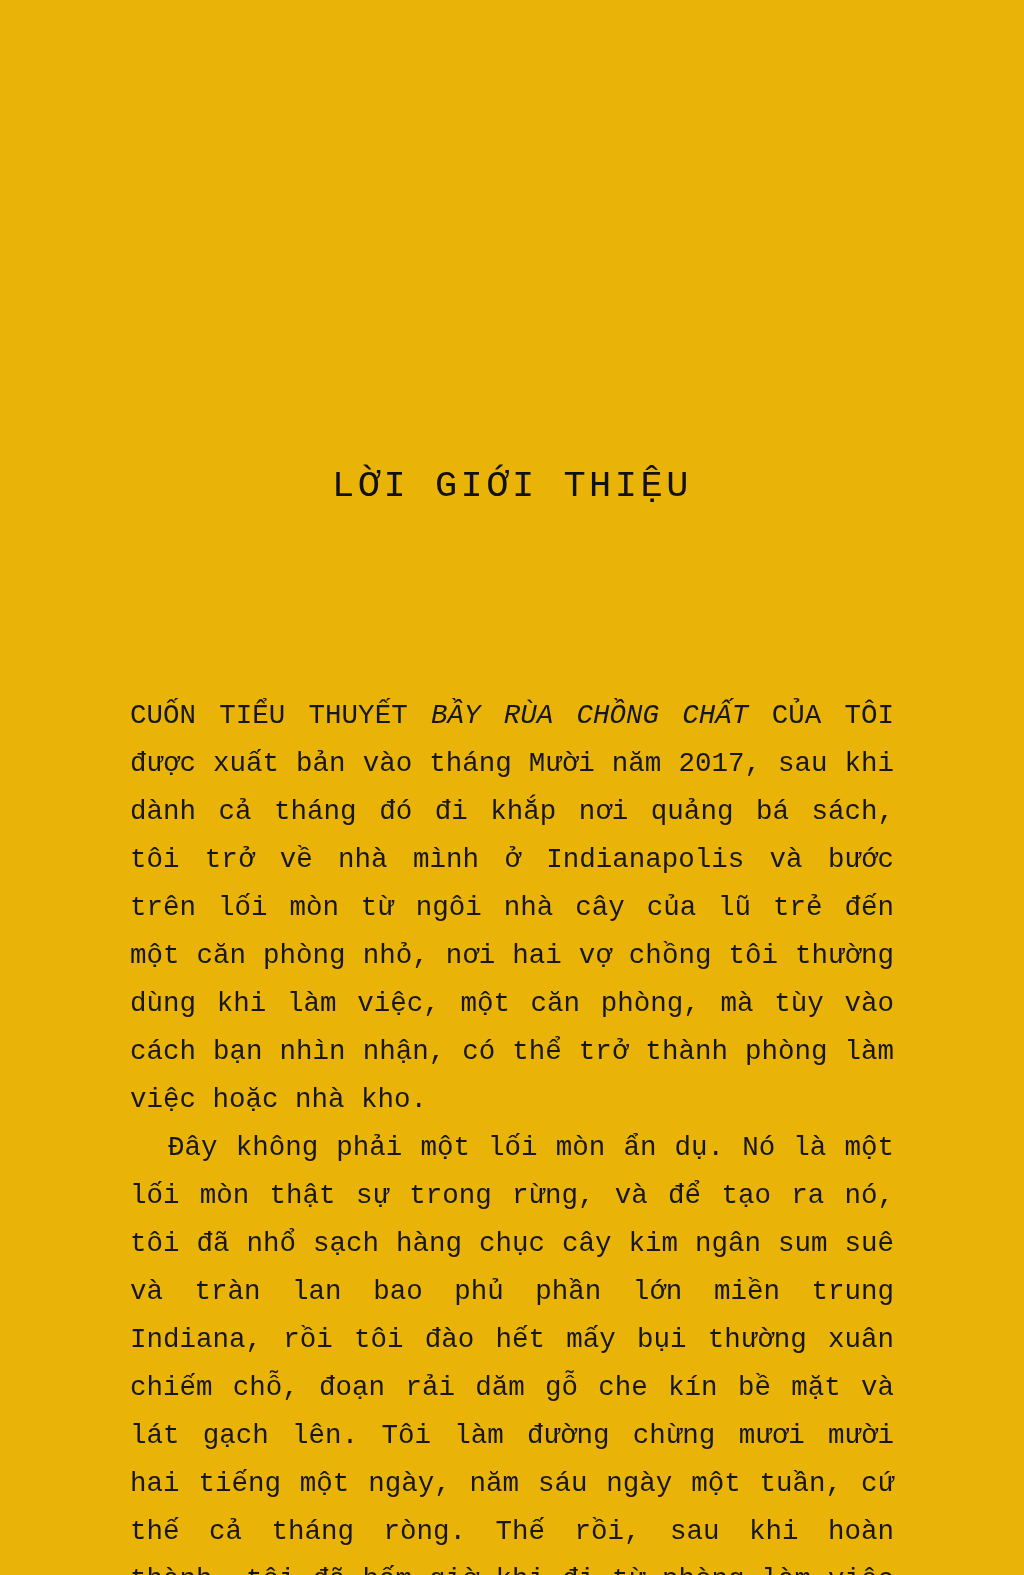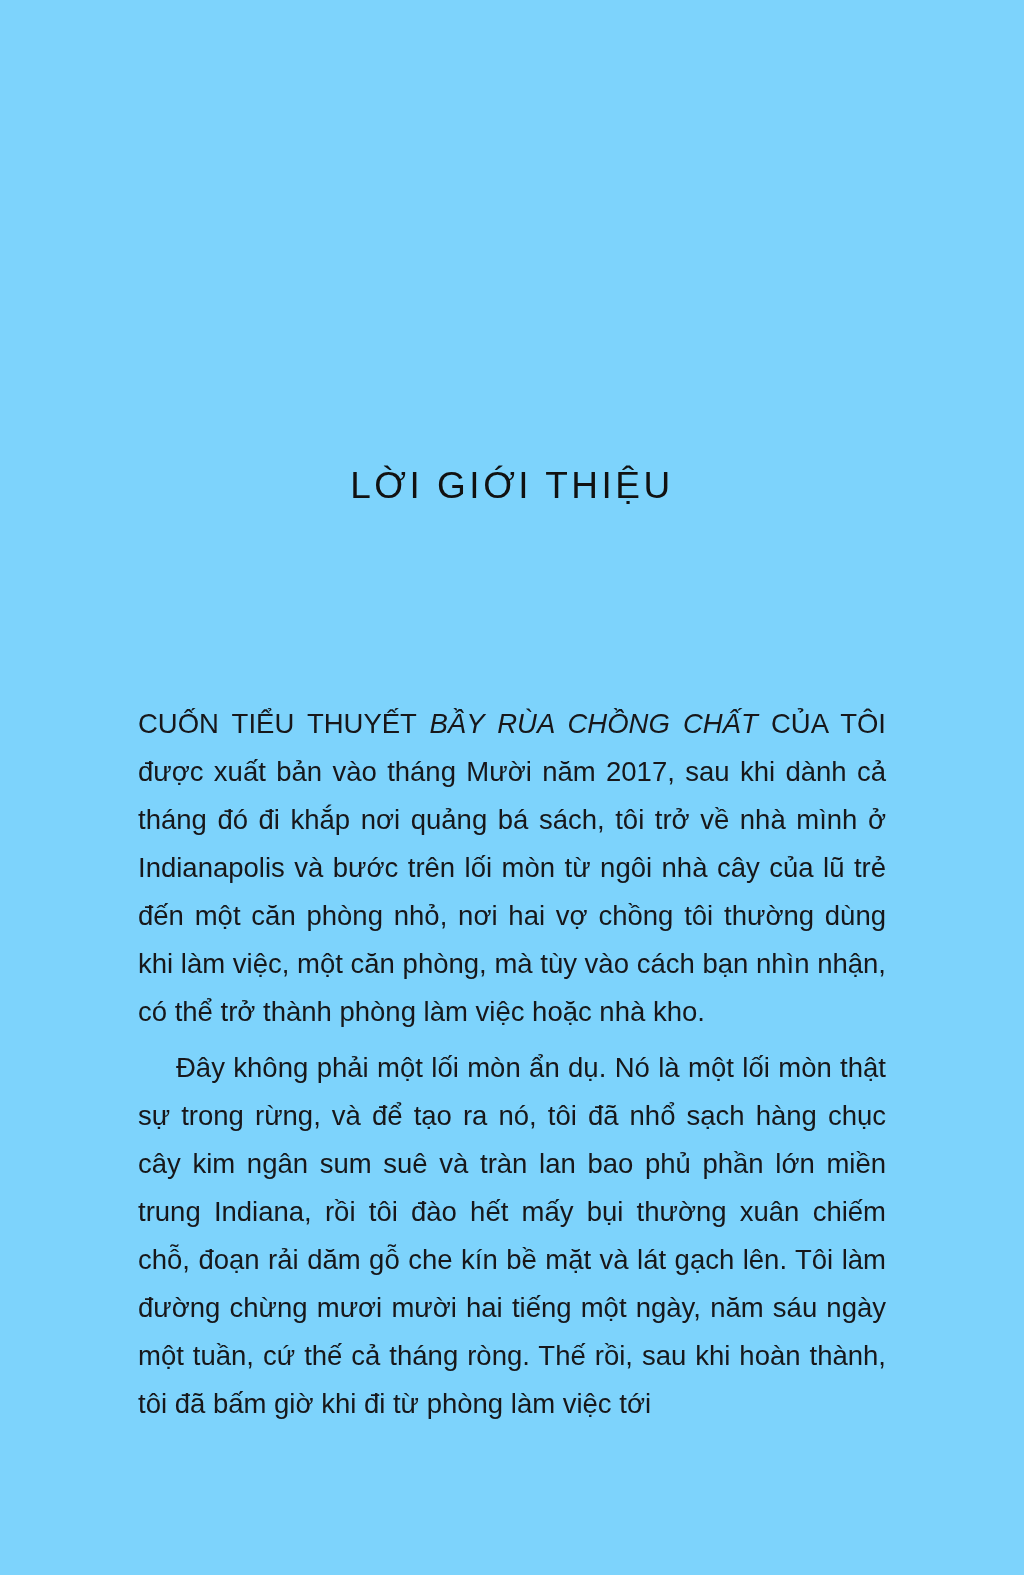--- a/index.html
+++ b/index.html
@@ -4,23 +4,23 @@
 <style>
   html, body {
     margin: 0;
     padding: 0;
     background: #ffffff;
   }
   .page {
     position: relative;
     width: 1024px;
     height: 1575px;
-    background: #7dd3fc;
+    background: #eab308;
     overflow: hidden;
-    font-family: Liberation Sans, sans-serif;
+    font-family: Liberation Mono, monospace;
     color: #1a1a1a;
   }
   .content {
     position: absolute;
     left: 130px;
     top: 0;
     width: 764px;
     height: 100%;
   }
   .chapter-title {
@@ -40,21 +40,21 @@
     top: 692px;
     left: 0;
     width: 764px;
     font-size: 27.5px;
     line-height: 48px;
     text-align: justify;
     text-justify: inter-word;
     color: #17171a;
   }
   .body-text p {
-    margin: 8px;
+    margin: 0;
   }
   .body-text p.indent {
     text-indent: 38px;
   }
   .book-title {
     font-style: italic;
   }
 </style>
 </head>
 <body>

